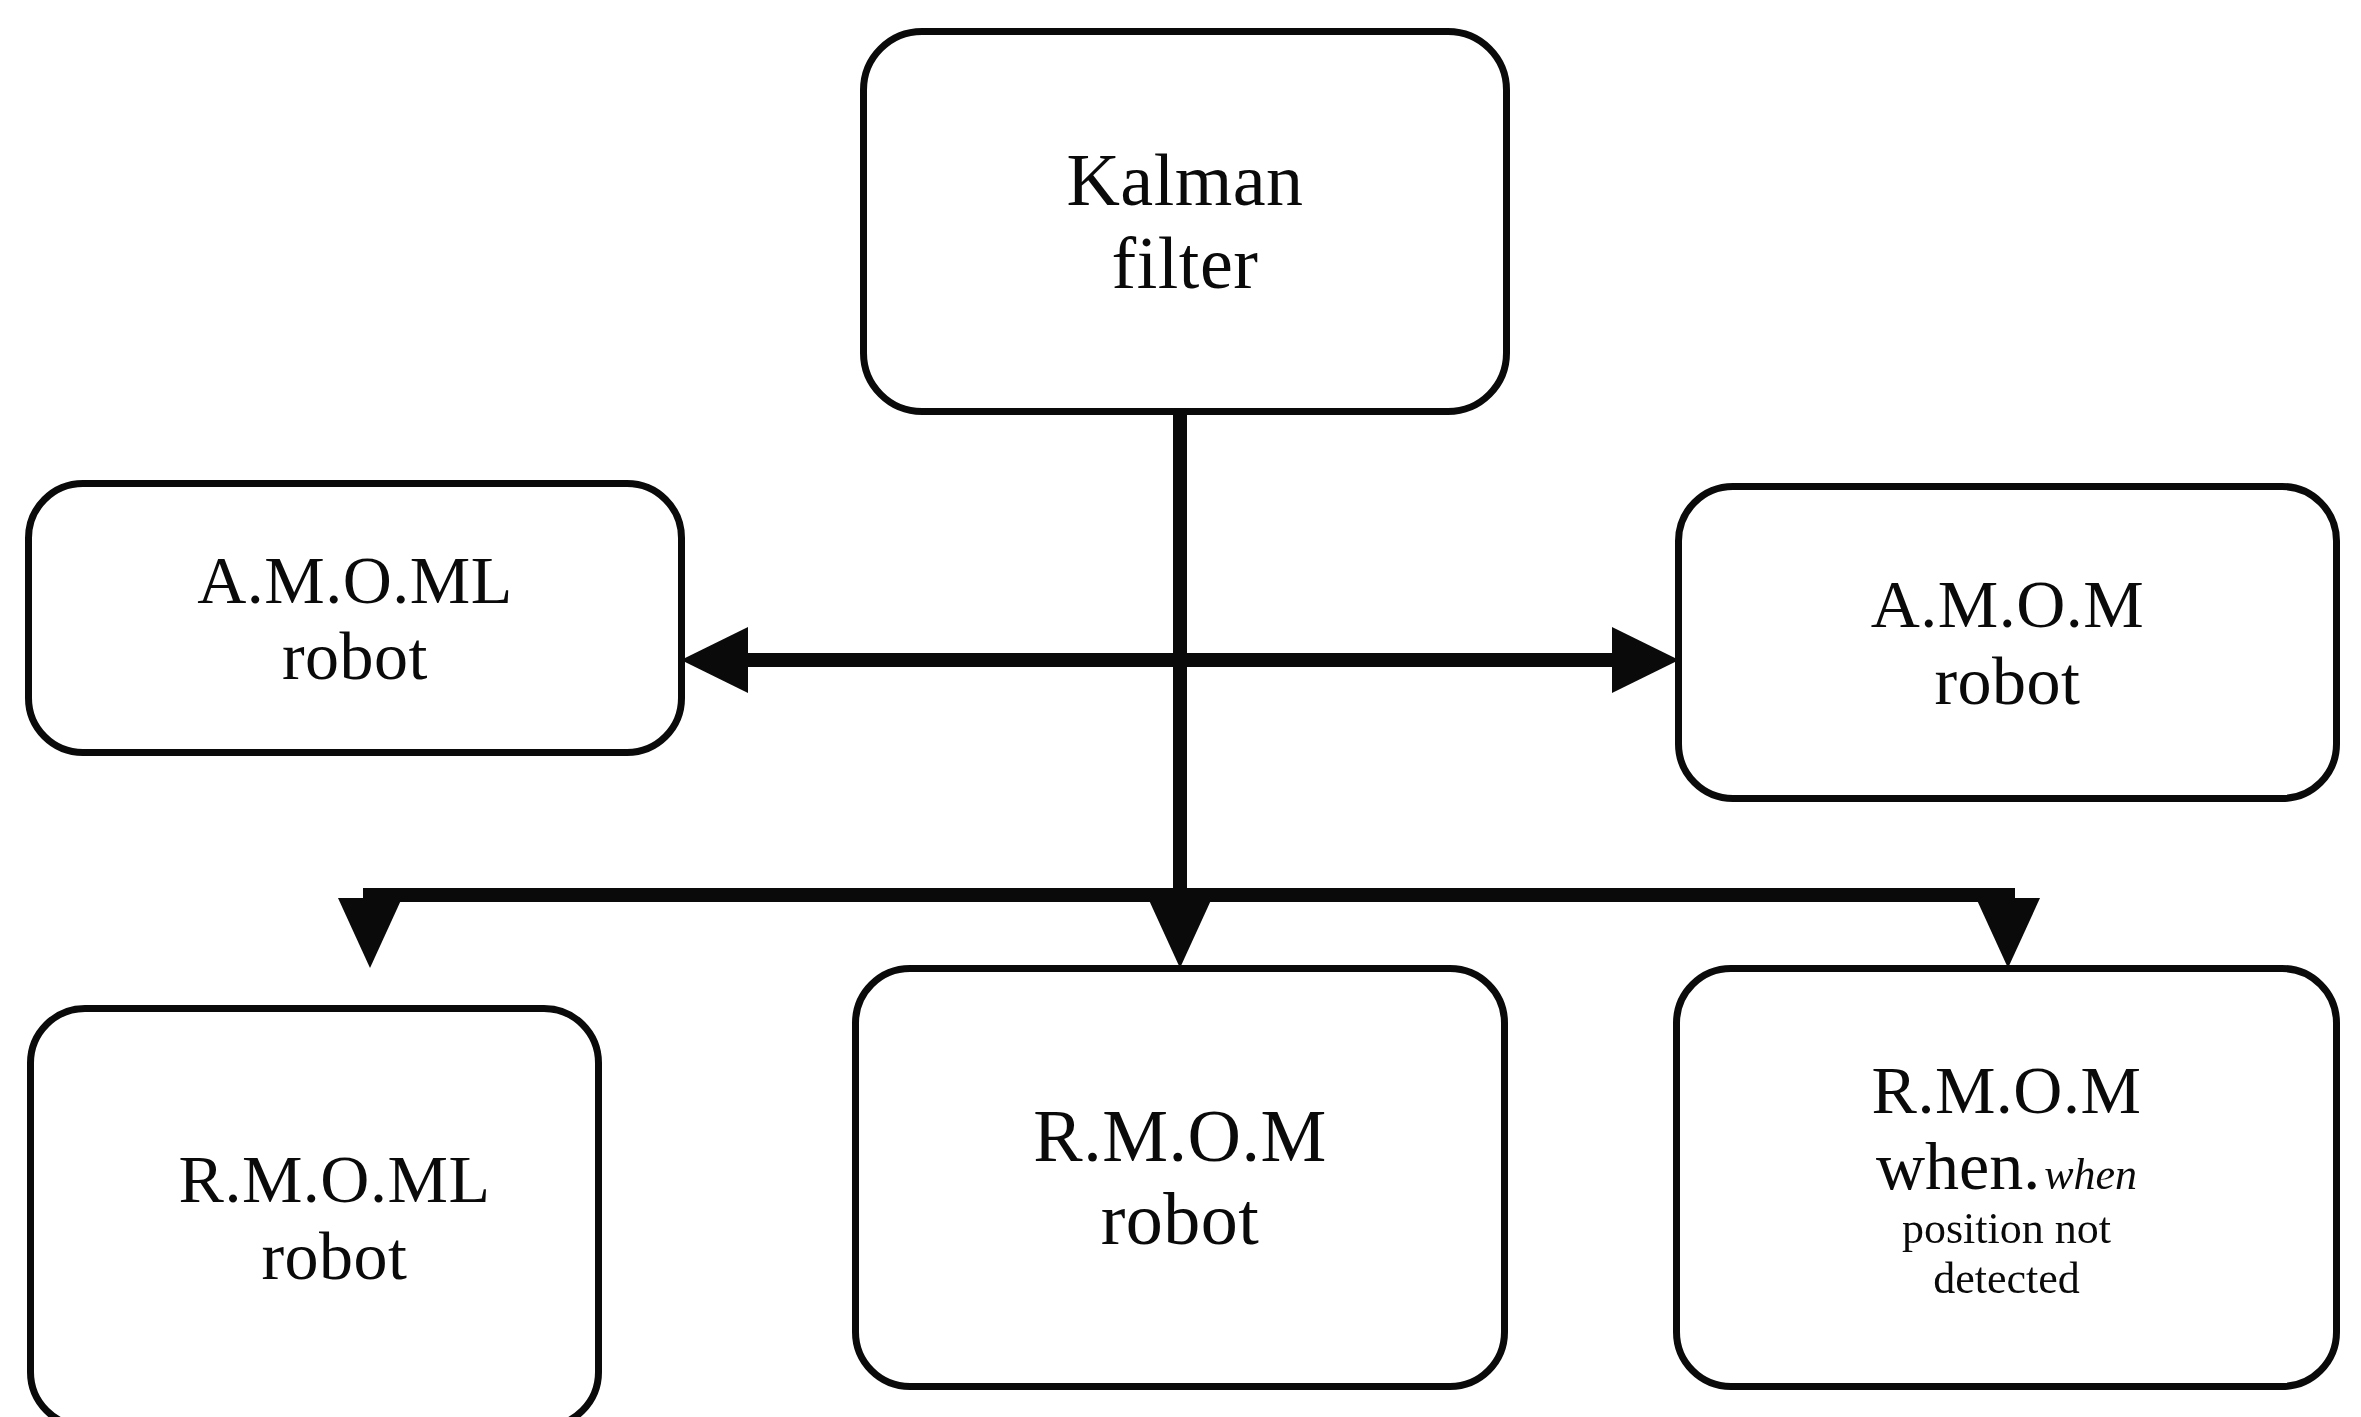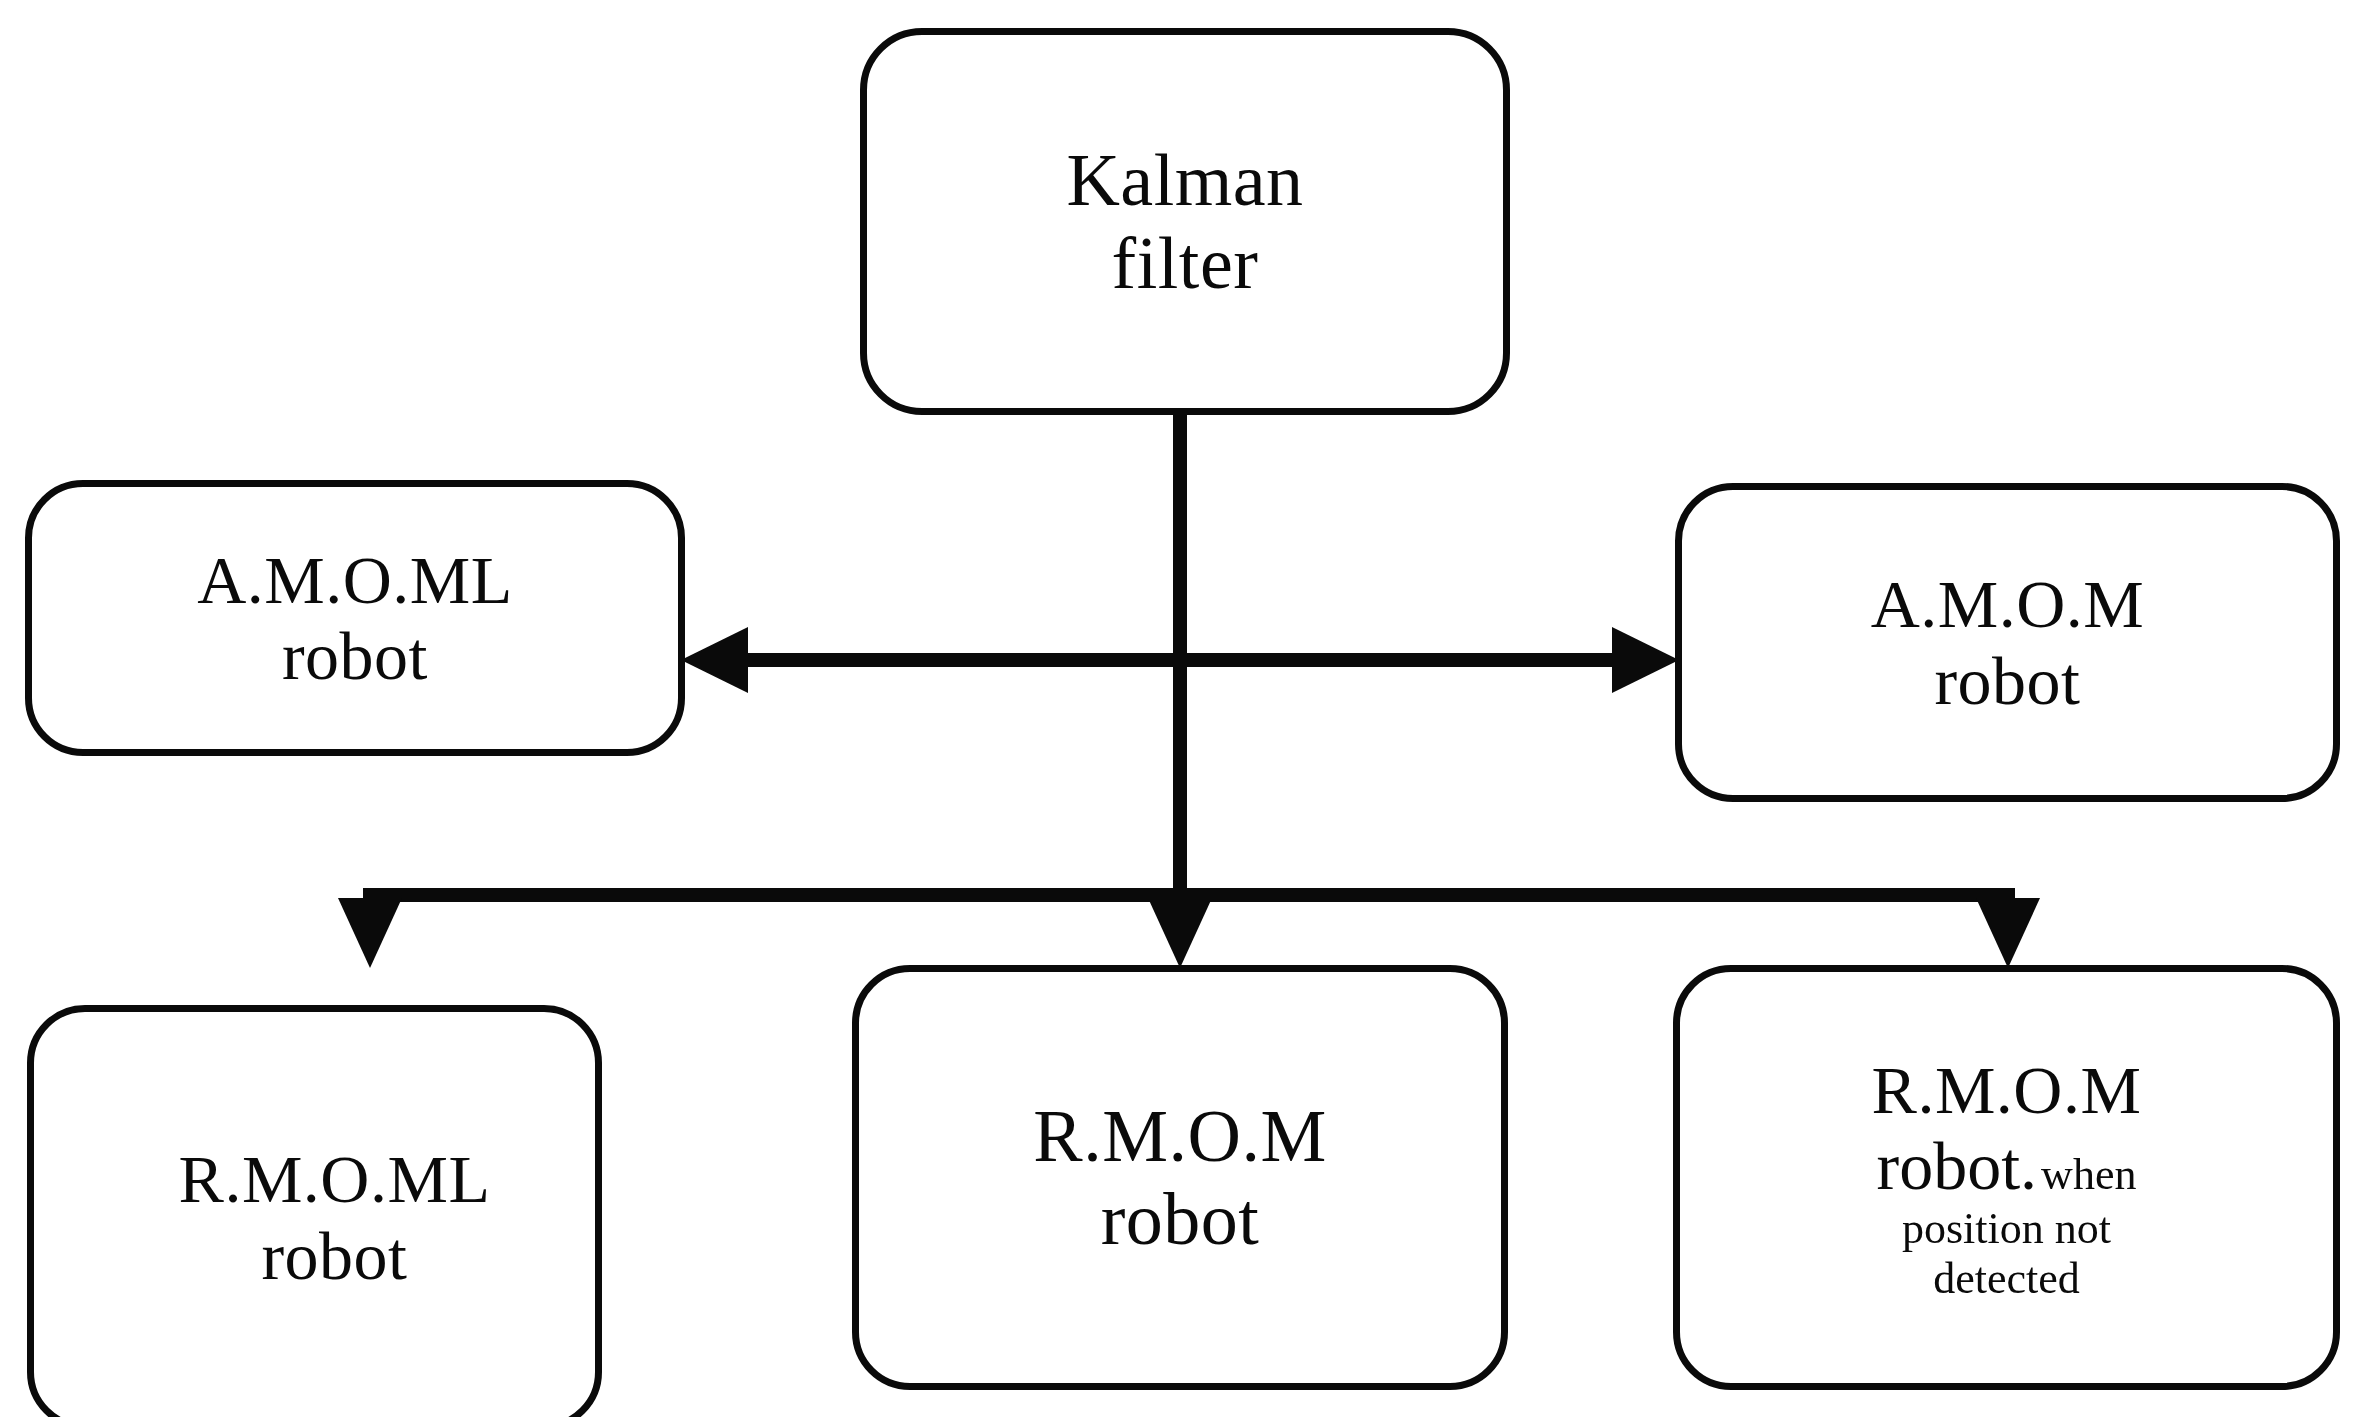--- a/index.html
+++ b/index.html
@@ -52,21 +52,21 @@
   #node-rmoml       { left: 27px;   top: 1005px; width: 575px; height: 425px; padding-left: 40px; }
   #node-rmom        { left: 852px;  top: 965px; width: 656px; height: 425px; }
   #node-rmom-nopos  { left: 1673px; top: 965px; width: 667px; height: 425px; }
 
   
   .t-xl   { font-size: 74px; letter-spacing: 0.5px; }
   .t-lg   { font-size: 68px; letter-spacing: 0.5px; }
   .t-sm   { font-size: 44px; }
   .inline-wrap { display: block; white-space: nowrap; }
   .inline-wrap .big { font-size: 68px; }
-  .inline-wrap .small { font-size: 44px; }
+  .inline-wrap .small { font-size: 44px; font-style: italic; }
 </style>
 </head>
 <body>
 
 <div id="canvas">
 
   <svg id="edges" viewBox="0 0 2361 1417" width="2361" height="1417" xmlns="http://www.w3.org/2000/svg">
 
     <g>
       <line x1="1180" y1="415" x2="1180" y2="944" stroke="#0a0a0a" stroke-width="14"></line>
@@ -115,20 +115,20 @@
   </div>
 
   <div class="node" id="node-rmom">
     <span class="line t-xl">R.M.O.M</span>
     <span class="line t-xl">robot</span>
   </div>
 
   <div class="node" id="node-rmom-nopos">
     <span class="line t-lg">R.M.O.M</span>
     <span class="inline-wrap">
-      <span class="big">robot.</span>
+      <span class="big">when.</span>
       <span class="small">when</span>
     </span>
     <span class="line t-sm">position not</span>
     <span class="line t-sm">detected</span>
   </div>
 
 </div>
 
 </body></html>

